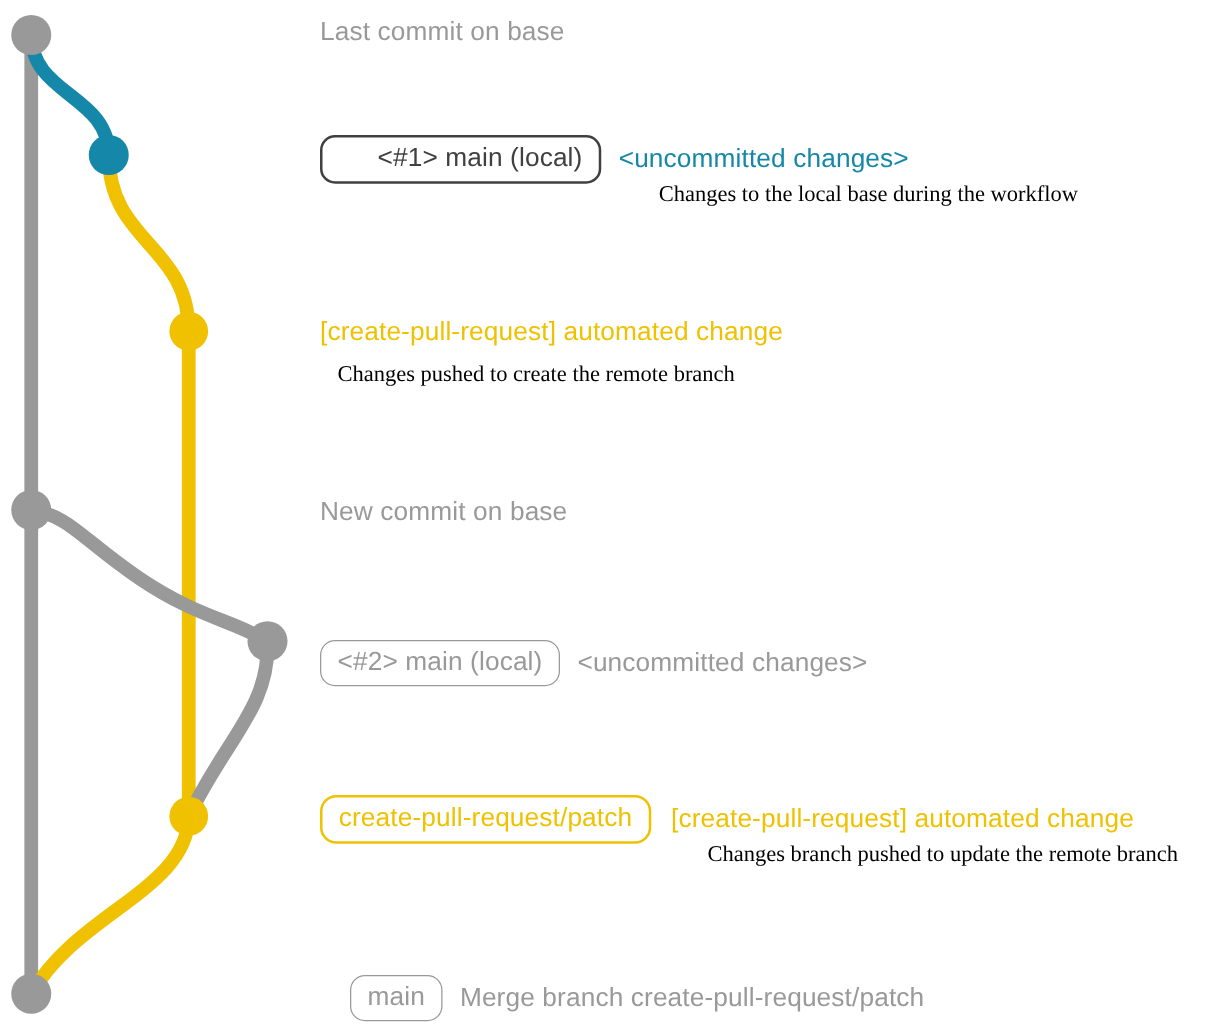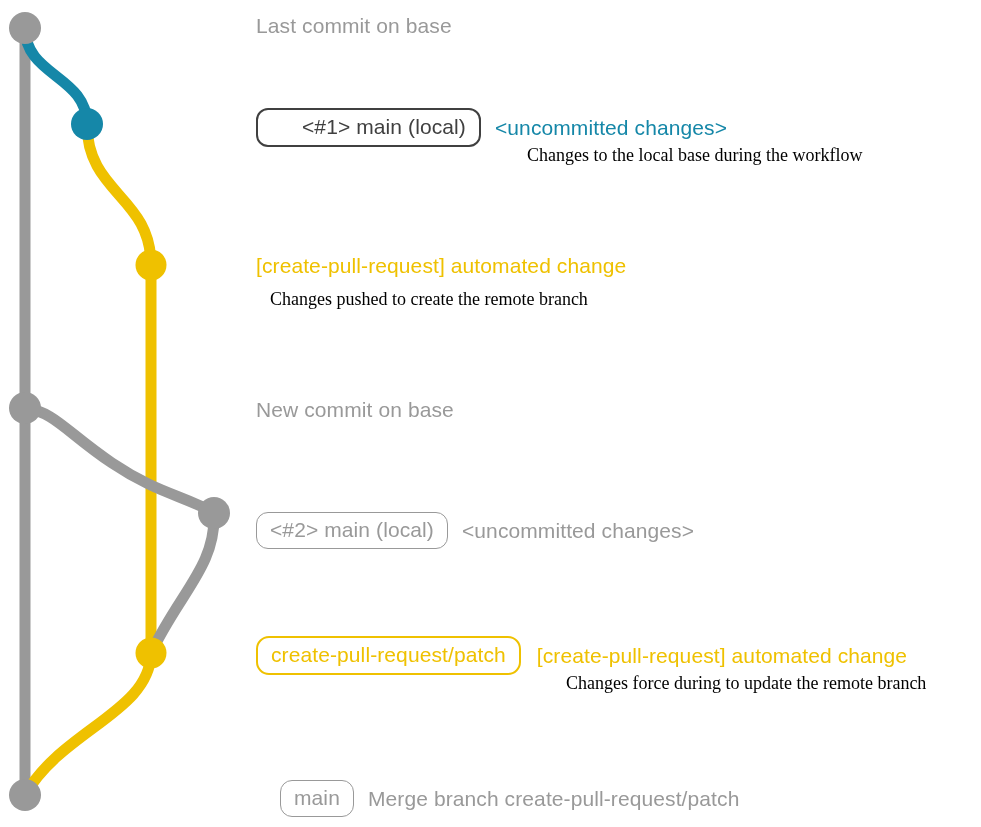--- a/index.html
+++ b/index.html
@@ -134,20 +134,20 @@
       <span class="subject" style="color:#999999;">New commit on base</span>
     </div>
 
     <div class="row" style="left:256px; top:512px;text-align:center;">
       <span class="pill thin" style="color:#999999;">&lt;#2&gt; main (local)</span><span class="pill-gap"></span><span class="subject" style="color:#999999;">&lt;uncommitted changes&gt;</span>
     </div>
 
     <div class="row" style="left:256px; top:636px;">
       <span class="pill" style="color:#EFC100;border-radius:13px;">create-pull-request/patch</span><span class="pill-gap wide"></span><span class="subject" style="color:#EFC100;">[create-pull-request] automated change</span>
     </div>
-    <div class="body-line" style="left:566px; top:673px;">Changes force during to update the remote branch</div>
+    <div class="body-line" style="left:566px; top:673px;">Changes branch pushed to update the remote branch</div>
 
     <div class="row" style="left:256px; top:780px;padding-left:24px;">
       <span class="pill thin" style="color:#999999;">main</span><span class="pill-gap"></span><span class="subject" style="color:#999999;">Merge branch create-pull-request/patch</span>
     </div>
 
   </div>
 </div>
 
 </body></html>

